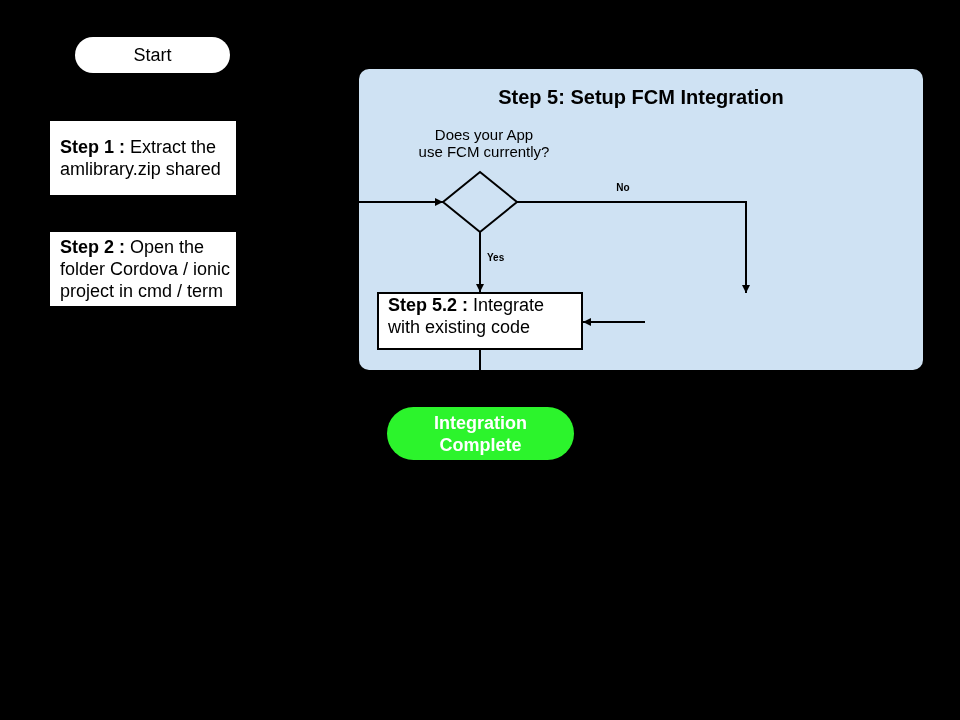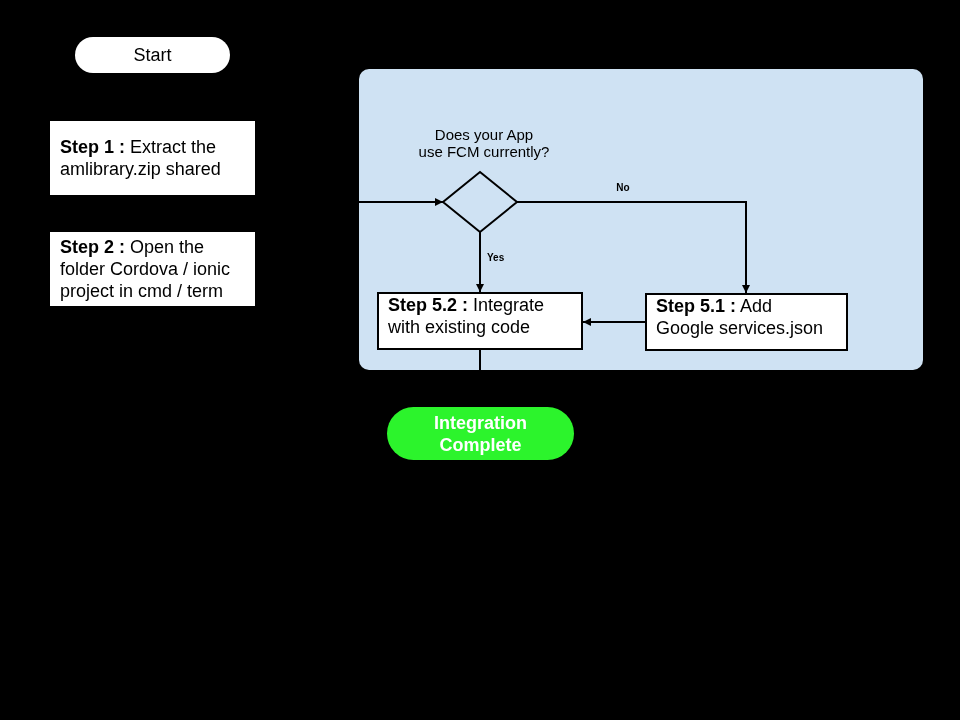--- a/index.html
+++ b/index.html
@@ -10,21 +10,21 @@
     color:var(--text,#000000);
     overflow:hidden;
   }
   .start {
     position:absolute; left:75px; top:37px; width:155px; height:36px;
     background:var(--node-bg,#ffffff); border-radius:18px;
     display:flex; align-items:center; justify-content:center;
     font-size:18px;
   }
   .step-box {
-    position:absolute; left:50px; width:205px; height:74px;
+    position:absolute; left:50px; width:186px; height:74px;
     background:var(--node-bg,#ffffff);
     display:flex; align-items:center;
   }
   .step-text {
     padding-left:10px; font-size:18px; line-height:22px;
     white-space:pre-line;
   }
   .panel {
     position:absolute; left:359px; top:69px; width:564px; height:301px;
     background:var(--panel-bg,#cfe2f3); border-radius:10px;
@@ -80,20 +80,21 @@
   <div class="step-box" style="top:232px">
     <div class="step-text"><b>Step 2 :</b><span> Open the
 folder Cordova / ionic
 project in cmd / term</span></div>
   </div>
 
 
 
   <div class="panel">
 
+    <div class="panel-title">Step 5: Setup FCM Integration</div>
 
     <div class="question">Does your App
 use FCM currently?</div>
 
     <svg class="connectors" viewBox="0 0 564 301">
       <defs>
         <marker id="arrow" markerWidth="10" markerHeight="10" refX="8" refY="4" orient="auto" markerUnits="userSpaceOnUse">
           <path d="M0,0 L8,4 L0,8 Z"></path>
         </marker>
       </defs>
@@ -106,24 +107,20 @@
     </svg>
 
     <div class="branch-label label-no">No</div>
     <div class="branch-label label-yes">Yes</div>
 
     <div class="node node-52">
       <div class="step-text"><b>Step 5.2 :</b><span> Integrate
 with existing code</span></div>
     </div>
 
-    <div class="node node-51">
-      <div class="step-text"><b>Step 5.1 :</b><span> Add
-Google services.json</span></div>
-    </div>
 
   </div>
 
   <div class="terminal">
     <span>Integration
 Complete</span>
   </div>
 
 </div>
 

